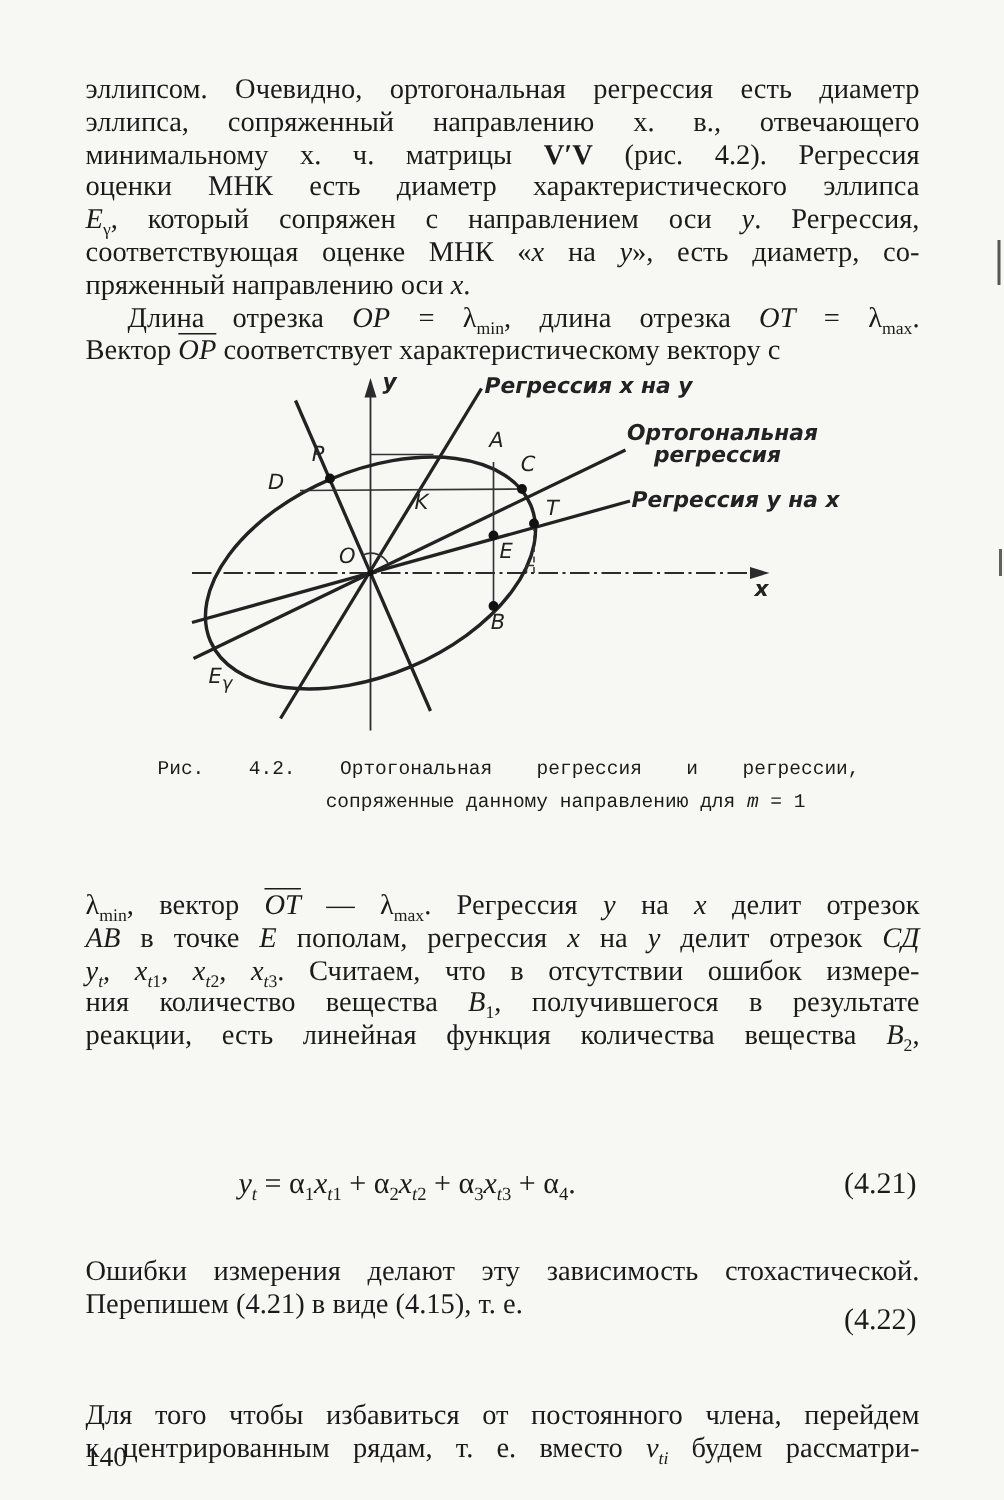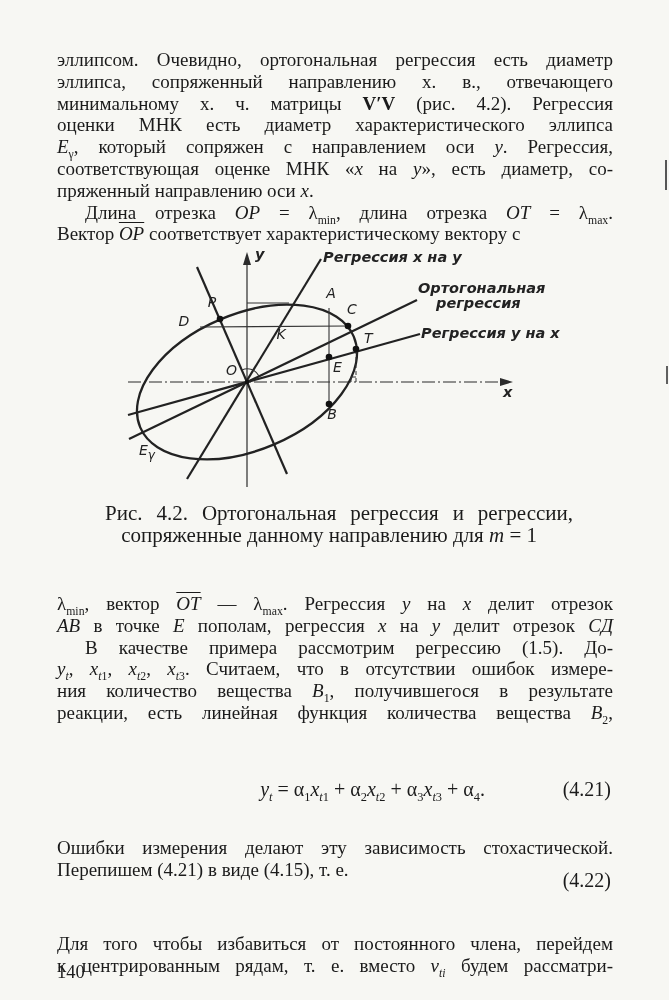--- a/index.html
+++ b/index.html
@@ -23,26 +23,26 @@
   #fig{position:absolute;left:55px;top:246px;}
   .figlab{
     font-family:"DejaVu Sans", sans-serif;
     font-style:italic;font-weight:600;font-size:14.5px;fill:#222;
   }
   .ptlab{
     font-family:"DejaVu Sans", sans-serif;
     font-style:italic;font-weight:500;font-size:14px;fill:#222;
   }
   
-  .caption{position:absolute;left:105px;width:468px;font-size:21px;line-height:22px;}
+  .caption{position:absolute;left:105px;width:468px;font-size:13px;line-height:22px;font-family:Liberation Mono, monospace;}
   .cap1{text-align:justify;text-align-last:justify;}
   .cap2{text-align:right;padding-right:36px;}
   
   .eqrow{position:absolute;left:57px;width:556px;font-size:20px;}
-  .eqformula{position:absolute;left:88px;width:340px;text-align:right;}
+  .eqformula{position:absolute;left:102px;width:340px;text-align:left;}
   .eqtag{position:absolute;right:2px;top:0;}
   .pagenum{position:absolute;left:57px;top:962px;font-size:18.5px;}
   .edgemark{position:absolute;background:#3a3a3a;}
   #em1{left:665px;top:160px;width:2px;height:30px;opacity:.85;}
   #em2{left:666px;top:366px;width:2px;height:18px;opacity:.8;}
 </style>
 </head>
 <body>
 
 <div class="col" style="top:24px">
@@ -114,21 +114,20 @@
 </svg>
 
 <div class="caption" style="top:502px">
   <div class="cap1">Рис. 4.2. Ортогональная регрессия и регрессии,</div>
   <div class="cap2">сопряженные данному направлению для <i>m</i> = 1</div>
 </div>
 
 <div class="col" style="top:568px">
   <div class="ln jl">λ<sub>min</sub>, вектор <i><span class="ov">OT</span></i> — λ<sub>max</sub>. Регрессия <i>y</i>  на <i>x</i> делит отрезок</div>
   <div class="ln jl"><i>AB</i>  в точке <i>E</i>  пополам, регрессия <i>x</i> на <i>y</i> делит отрезок <i>СД</i></div>
-  <div class="ln jl ind">В качестве примера рассмотрим регрессию (1.5). До-</div>
   <div class="ln jl"><i>y<sub>t</sub></i>, <i>x</i><sub><i>t</i>1</sub>, <i>x</i><sub><i>t</i>2</sub>, <i>x</i><sub><i>t</i>3</sub>. Считаем, что в отсутствии ошибок измере-</div>
   <div class="ln jl">ния количество вещества <i>B</i><sub>1</sub>, получившегося в результате</div>
   <div class="ln jl">реакции, есть линейная функция количества вещества <i>B</i><sub>2</sub>,</div>
 </div>
 
 <div class="eqrow" style="top:778px;height:30px">
   <span class="eqformula"><i>y<sub>t</sub></i> = α<sub>1</sub><i>x</i><sub><i>t</i>1</sub> + α<sub>2</sub><i>x</i><sub><i>t</i>2</sub> + α<sub>3</sub><i>x</i><sub><i>t</i>3</sub> + α<sub>4</sub>.</span>
   <span class="eqtag">(4.21)</span>
 </div>
 

